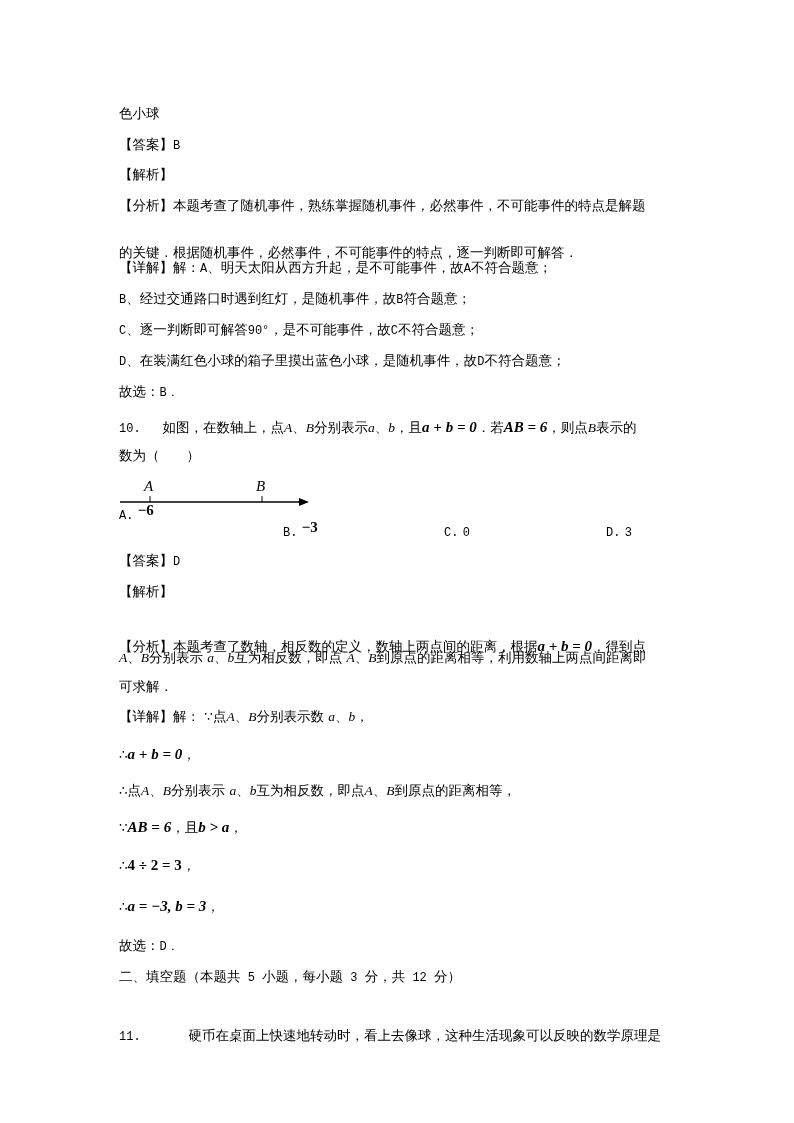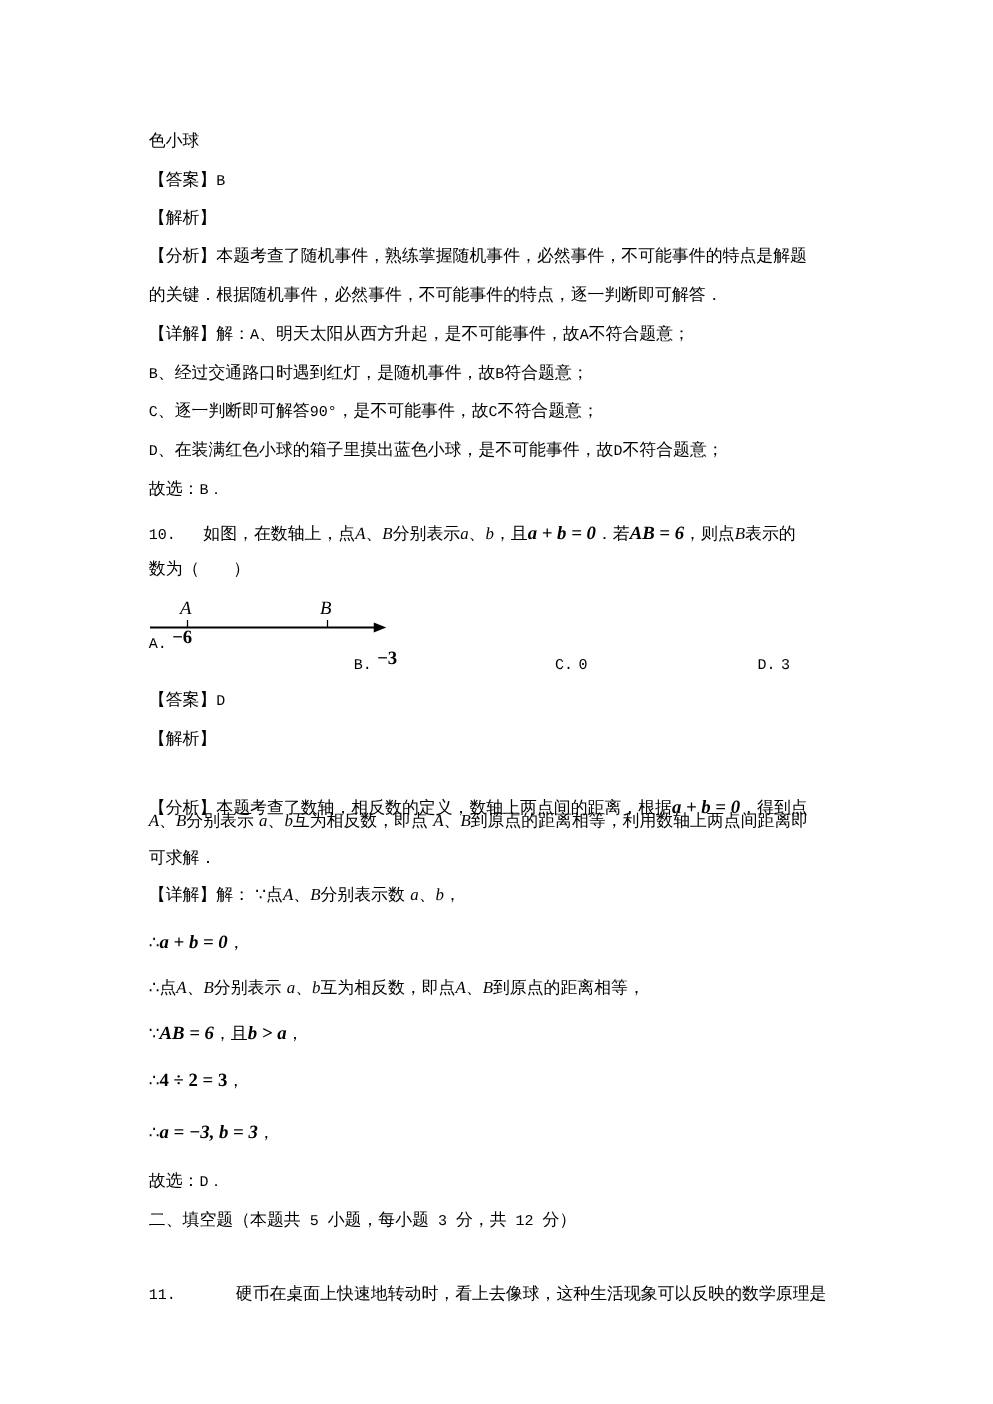--- a/index.html
+++ b/index.html
@@ -26,38 +26,38 @@
     <span>【答案】</span><span class="mono">B</span>
   </div>
 
   <div class="line" style="top:165px">
     <span>【解析】</span>
   </div>
 
   <div class="line" style="top:196px">
     <span>【分析】</span><span>本题考查了随机事件，熟练掌握随机事件，必然事件，不可能事件的特点是解题</span>
   </div>
-  <div class="line" style="top:227px">
+  <div class="line" style="top:243px">
     <span>的关键．根据随机事件，必然事件，不可能事件的特点，逐一判断即可解答．</span>
   </div>
 
   <div class="line" style="top:258px">
     <span>【详解】</span><span>解：</span><span class="mono">A</span><span>、明天太阳从西方升起，是不可能事件，故</span><span class="mono">A</span><span>不符合题意；</span>
   </div>
 
   <div class="line" style="top:289px">
     <span class="mono">B</span><span>、经过交通路口时遇到红灯，是随机事件，故</span><span class="mono">B</span><span>符合题意；</span>
   </div>
 
   <div class="line" style="top:320px">
     <span class="mono">C</span><span>、逐一判断即可解答</span><span class="mono">90°</span><span>，是不可能事件，故</span><span class="mono">C</span><span>不符合题意；</span>
   </div>
 
   <div class="line" style="top:351px">
-    <span class="mono">D</span><span>、在装满红色小球的箱子里摸出蓝色小球，是不可能事件，故</span><span class="mono">D</span><span>不符合题意；</span>
+    <span class="mono">D</span><span>、在装满红色小球的箱子里摸出蓝色小球，是随机事件，故</span><span class="mono">D</span><span>不符合题意；</span>
   </div>
 
   <div class="line" style="top:382px">
     <span>故选：</span><span class="mono">B．</span>
   </div>
 
   <div class="line" style="top:418px">
     <span class="mono">10.</span><span style="display:inline-block;width:22px"></span><span>如图，在数轴上，点</span><span class="mi">A</span><span>、</span><span class="mi">B</span><span>分别表示</span><span class="mi">a</span><span>、</span><span class="mi">b</span><span>，且</span><span class="mb">a + b = 0</span><span>．若</span><span class="mb">AB = 6</span><span>，则点</span><span class="mi">B</span><span>表示的</span>
   </div>
   <div class="line" style="top:446px">

